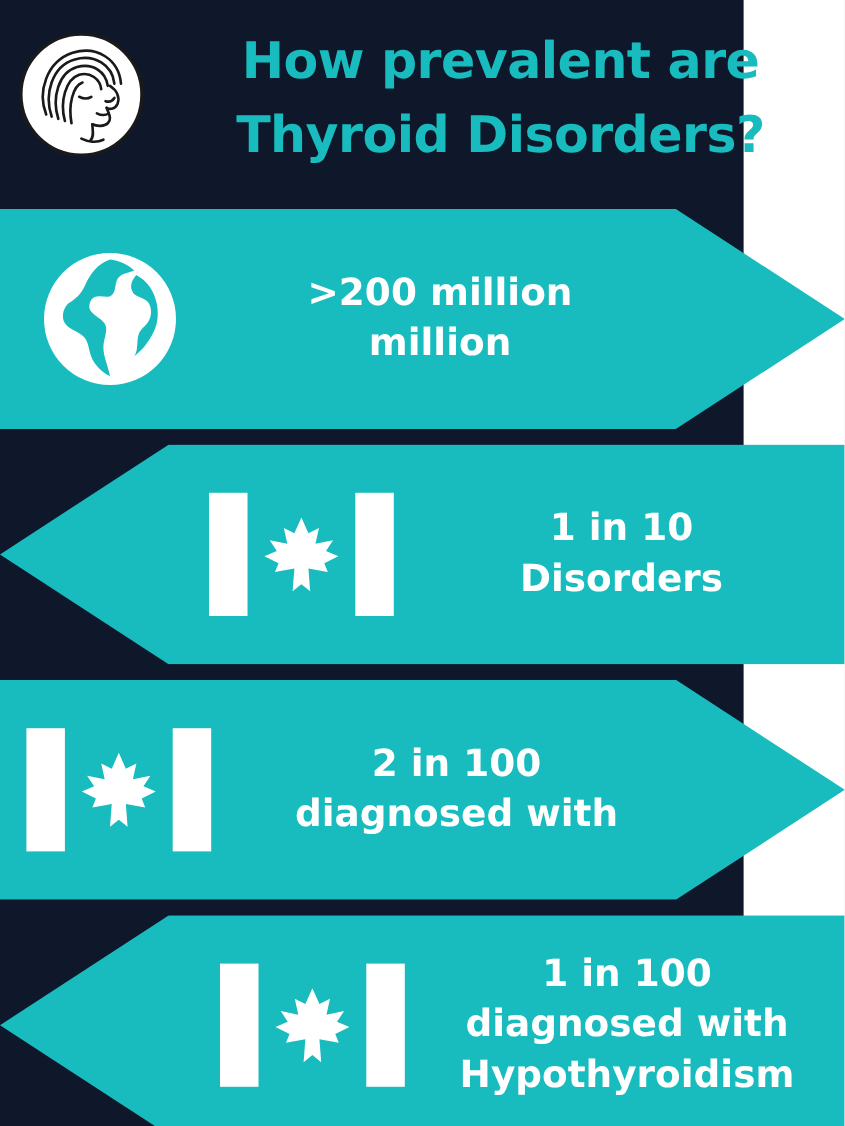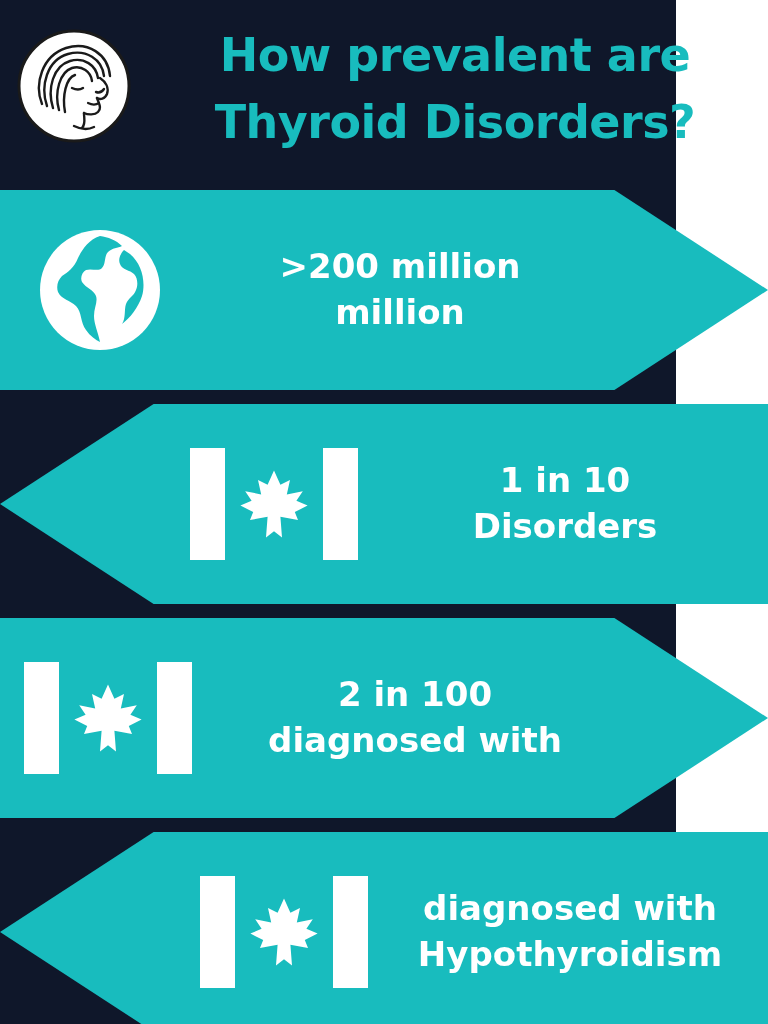--- a/index.html
+++ b/index.html
@@ -229,18 +229,19 @@
       <div class="bar"></div>
       <div class="mid">
         <svg class="leaf" viewBox="0 0 100 100" width="80" height="80" aria-hidden="true">
           <path fill="#ffffff" d="M50 8 L58 26 L70 20 L66 38 L86 34 L78 46 L92 52 L76 60 L80 70 L58 66 L60 92 L50 84 L40 92 L42 66 L20 70 L24 60 L8 52 L22 46 L14 34 L34 38 L30 20 L42 26 Z"></path>
         </svg>
       </div>
       <div class="bar"></div>
     </div>
 
     <div class="band-text">
+      <span class="line">1 in 100</span>
       <span class="line">diagnosed with</span>
       <span class="line">Hypothyroidism</span>
     </div>
   </div>
 
 </div>
 
 </body></html>

